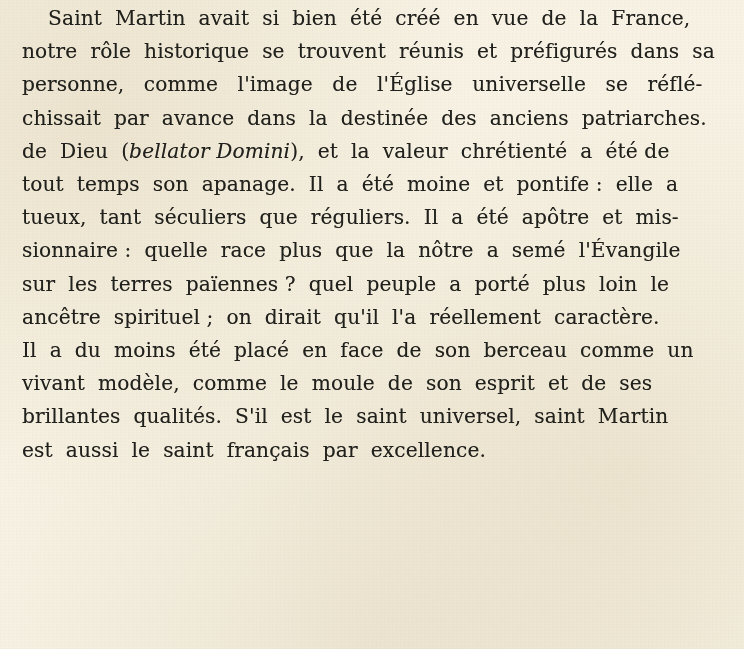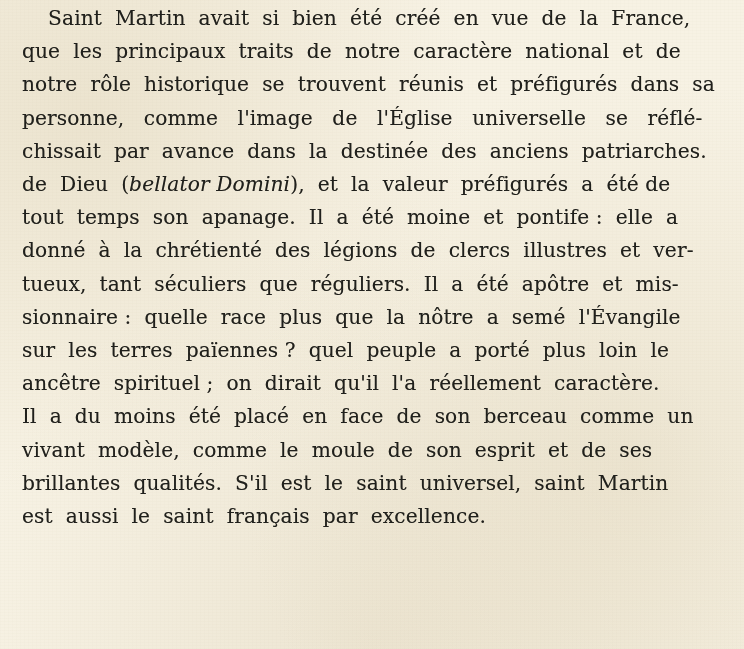--- a/index.html
+++ b/index.html
@@ -57,27 +57,25 @@
   }
 </style>
 </head>
 <body>
 
 <div id="page">
   <div id="paper-grain"></div>
 
   <div id="text-block">
     <span class="line indent">    Saint  Martin  avait  si  bien  été  créé  en  vue  de  la  France,</span>
-    <span class="line">que  les  principaux  traits  de  notre  caractère  national  et  de</span>
     <span class="line">notre  rôle  historique  se  trouvent  réunis  et  préfigurés  dans  sa</span>
     <span class="line">personne,   comme   l'image   de   l'Église   universelle   se   réflé-</span>
     <span class="line">chissait  par  avance  dans  la  destinée  des  anciens  patriarches.</span>
-    <span class="line"><span>de  Dieu  (</span><i>bellator Domini</i><span>),  et  la  valeur  préfigurés  a  été de</span></span>
+    <span class="line"><span>de  Dieu  (</span><i>bellator Domini</i><span>),  et  la  valeur  chrétienté  a  été de</span></span>
     <span class="line">tout  temps  son  apanage.  Il  a  été  moine  et  pontife :  elle  a</span>
-    <span class="line">donné  à  la  chrétienté  des  légions  de  clercs  illustres  et  ver-</span>
     <span class="line">tueux,  tant  séculiers  que  réguliers.  Il  a  été  apôtre  et  mis-</span>
     <span class="line">sionnaire :  quelle  race  plus  que  la  nôtre  a  semé  l'Évangile</span>
     <span class="line">sur  les  terres  païennes ?  quel  peuple  a  porté  plus  loin  le</span>
     <span class="line">ancêtre  spirituel ;  on  dirait  qu'il  l'a  réellement  caractère.</span>
     <span class="line">Il  a  du  moins  été  placé  en  face  de  son  berceau  comme  un</span>
     <span class="line">vivant  modèle,  comme  le  moule  de  son  esprit  et  de  ses</span>
     <span class="line">brillantes  qualités.  S'il  est  le  saint  universel,  saint  Martin</span>
     <span class="line">est  aussi  le  saint  français  par  excellence.</span>
   </div>
 </div>

